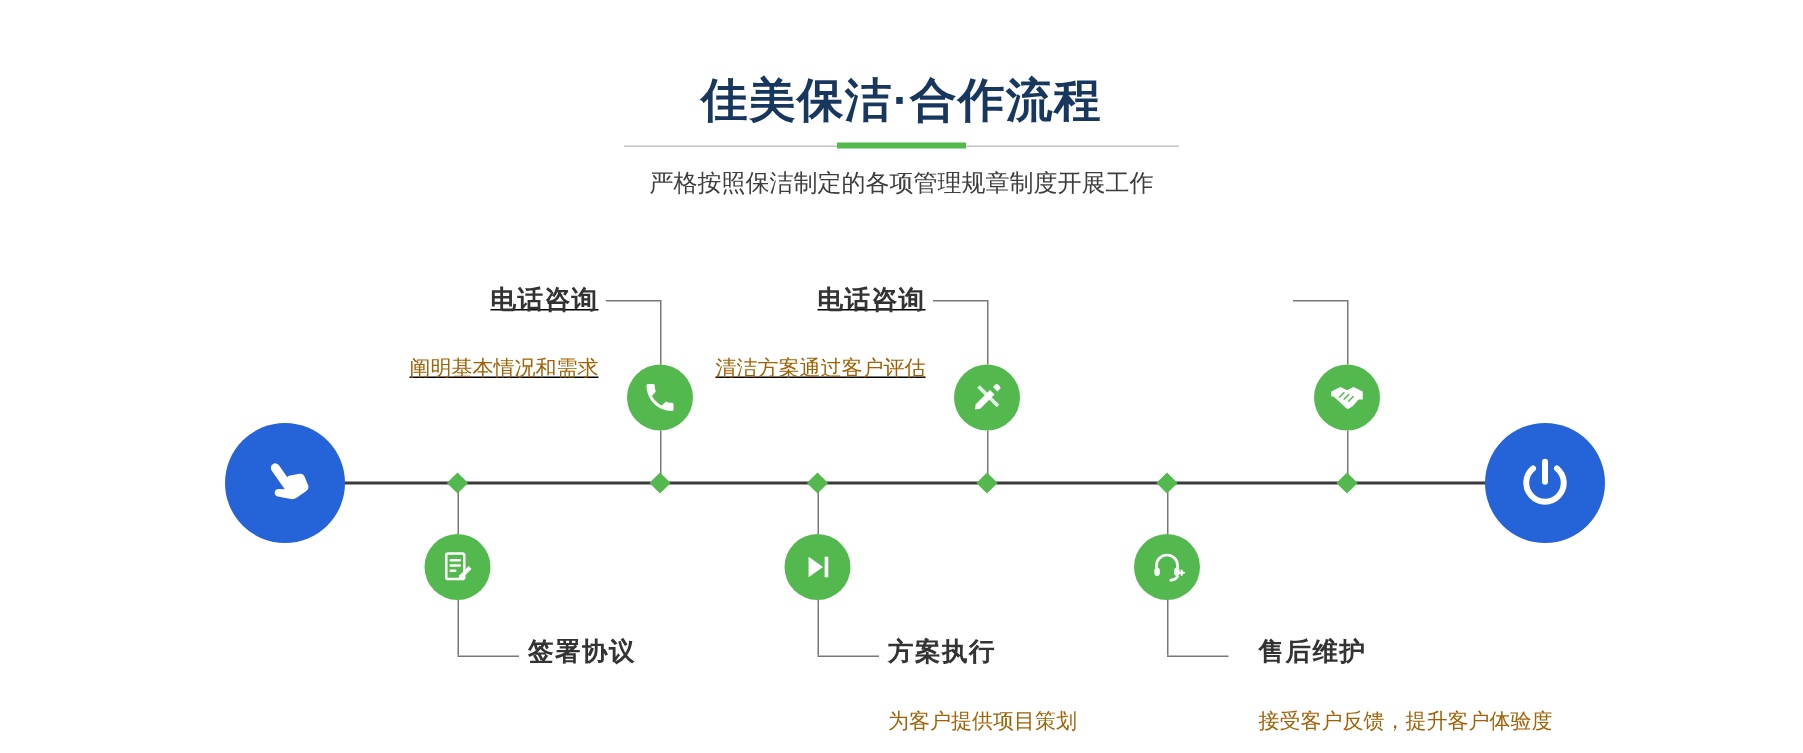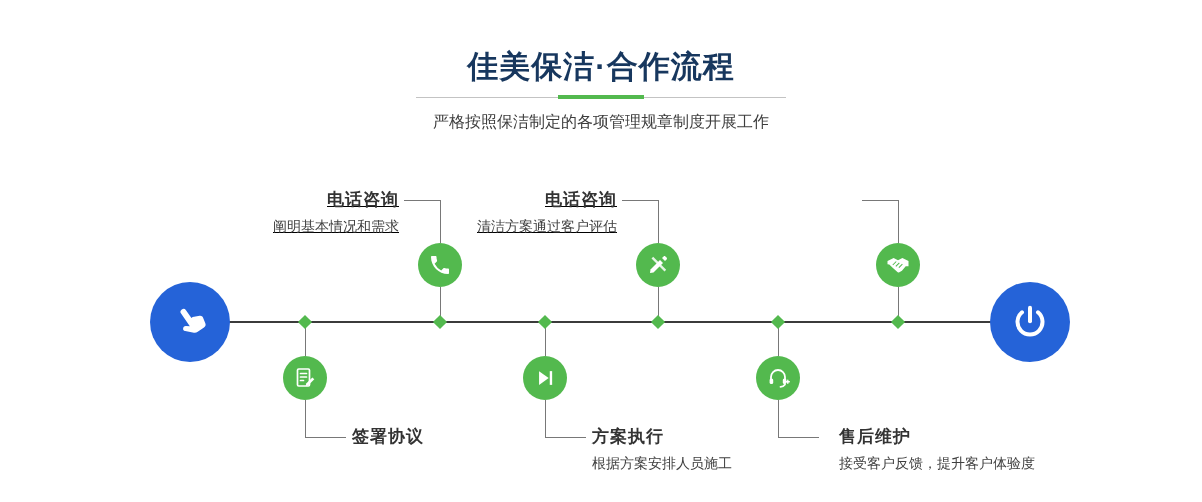--- a/index.html
+++ b/index.html
@@ -19,23 +19,23 @@
   .node { position:absolute; border-radius:50%; display:flex; align-items:center; justify-content:center; }
   .node-blue  { width:80px; height:80px; background:var(--blue); }
   .node-green { width:44px; height:44px; background:var(--green); }
 
   .diamond { position:absolute; width:10px; height:10px; background:var(--green); transform:rotate(45deg); }
   .vline { position:absolute; width:1px; background:var(--conn); }
   .hline { position:absolute; height:1px; background:var(--conn); }
 
   .lbl { position:absolute; }
   .lbl-top { text-align:right;text-decoration:underline; }
-  .lbl-bottom { text-align:left; }
+  .lbl-bottom { text-align:left;font-family:Liberation Mono, monospace; }
   .step-title { font-size:17px; font-weight:bold; color:var(--ink); line-height:22px; letter-spacing:1px; }
-  .step-desc  { margin-top:6px; font-size:14px; color:#404040; line-height:18px; }
+  .step-desc  { margin-top:25px; font-size:14px; color:#a16207; line-height:18px; }
   svg { display:block; }
 </style>
 </head>
 <body>
 
 <div class="stage">
 
   <div class="page-title">佳美保洁·合作流程</div>
   <div class="divider"></div>
   <div class="divider-accent"></div>
@@ -142,21 +142,21 @@
   <div class="node node-green" style="left:523px;top:356px">
     <span>
       <svg viewBox="0 0 24 24" width="22" height="22" fill="#fff">
         <path d="M5.5 4.5l10.5 7.5-10.5 7.5z"></path>
           <rect x="17.2" y="4.5" width="2.6" height="15"></rect>
       </svg>
     </span>
   </div>
   <div class="lbl lbl-bottom" style="left:592px;top:426px">
     <div class="step-title">方案执行</div>
-    <div class="step-desc">根据方案安排人员施工</div>
+    <div class="step-desc">为客户提供项目策划</div>
   </div>
 
   <div class="node node-green" style="left:756px;top:356px">
     <span>
       <svg viewBox="0 0 24 24" width="24" height="24" fill="none" stroke="#fff" stroke-width="1.8" stroke-linecap="round">
         <path d="M5 13v-2a7 7 0 0 1 14 0v2"></path>
         <rect x="3.6" y="12.5" width="3.6" height="5.5" rx="1.6" fill="#fff" stroke="none"></rect>
         <rect x="16.8" y="12.5" width="3.6" height="5.5" rx="1.6" fill="#fff" stroke="none"></rect>
         <path d="M19 18.5a5.5 5.5 0 0 1-4.5 2.3"></path>
         <path d="M20.3 15.8h3M21.8 14.3v3" stroke-width="1.4"></path>

